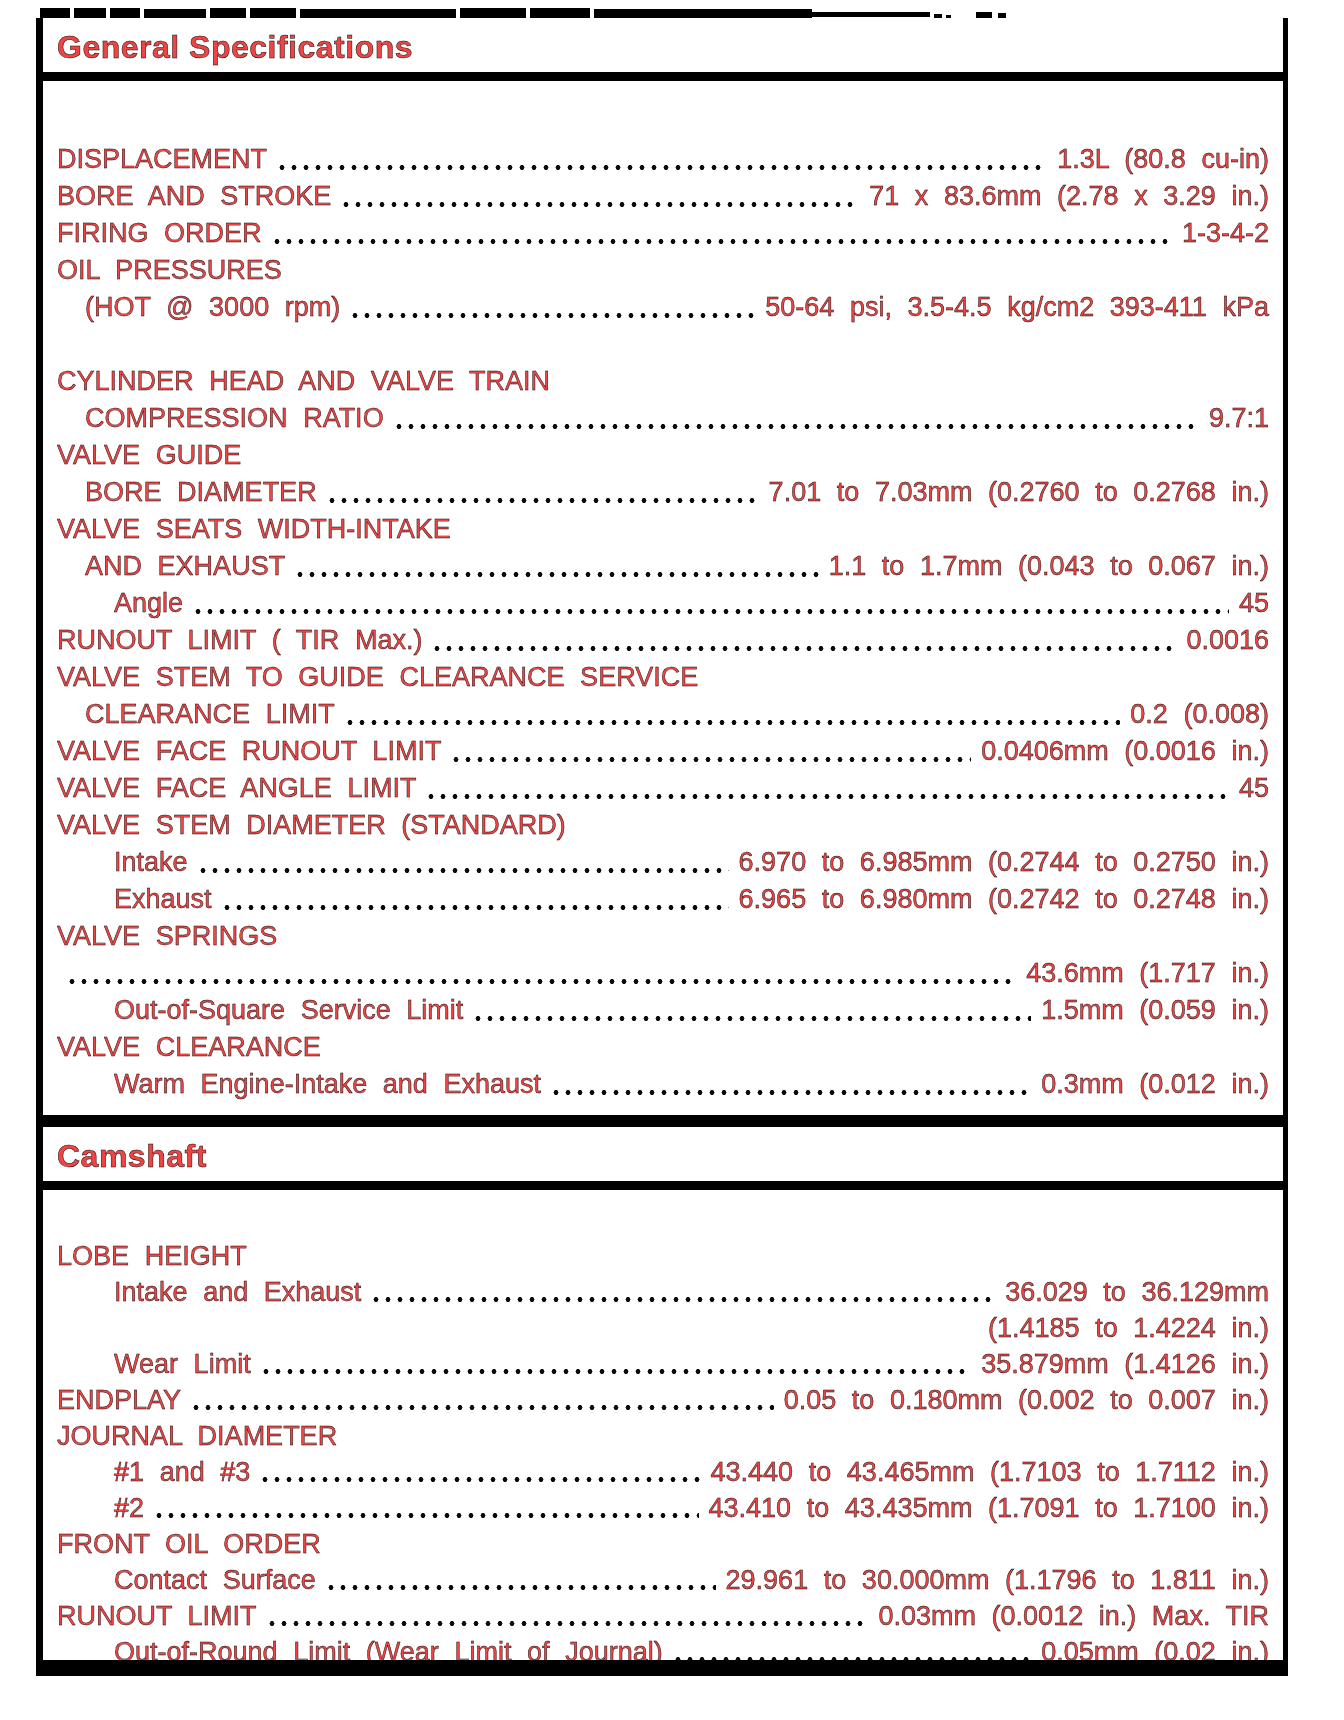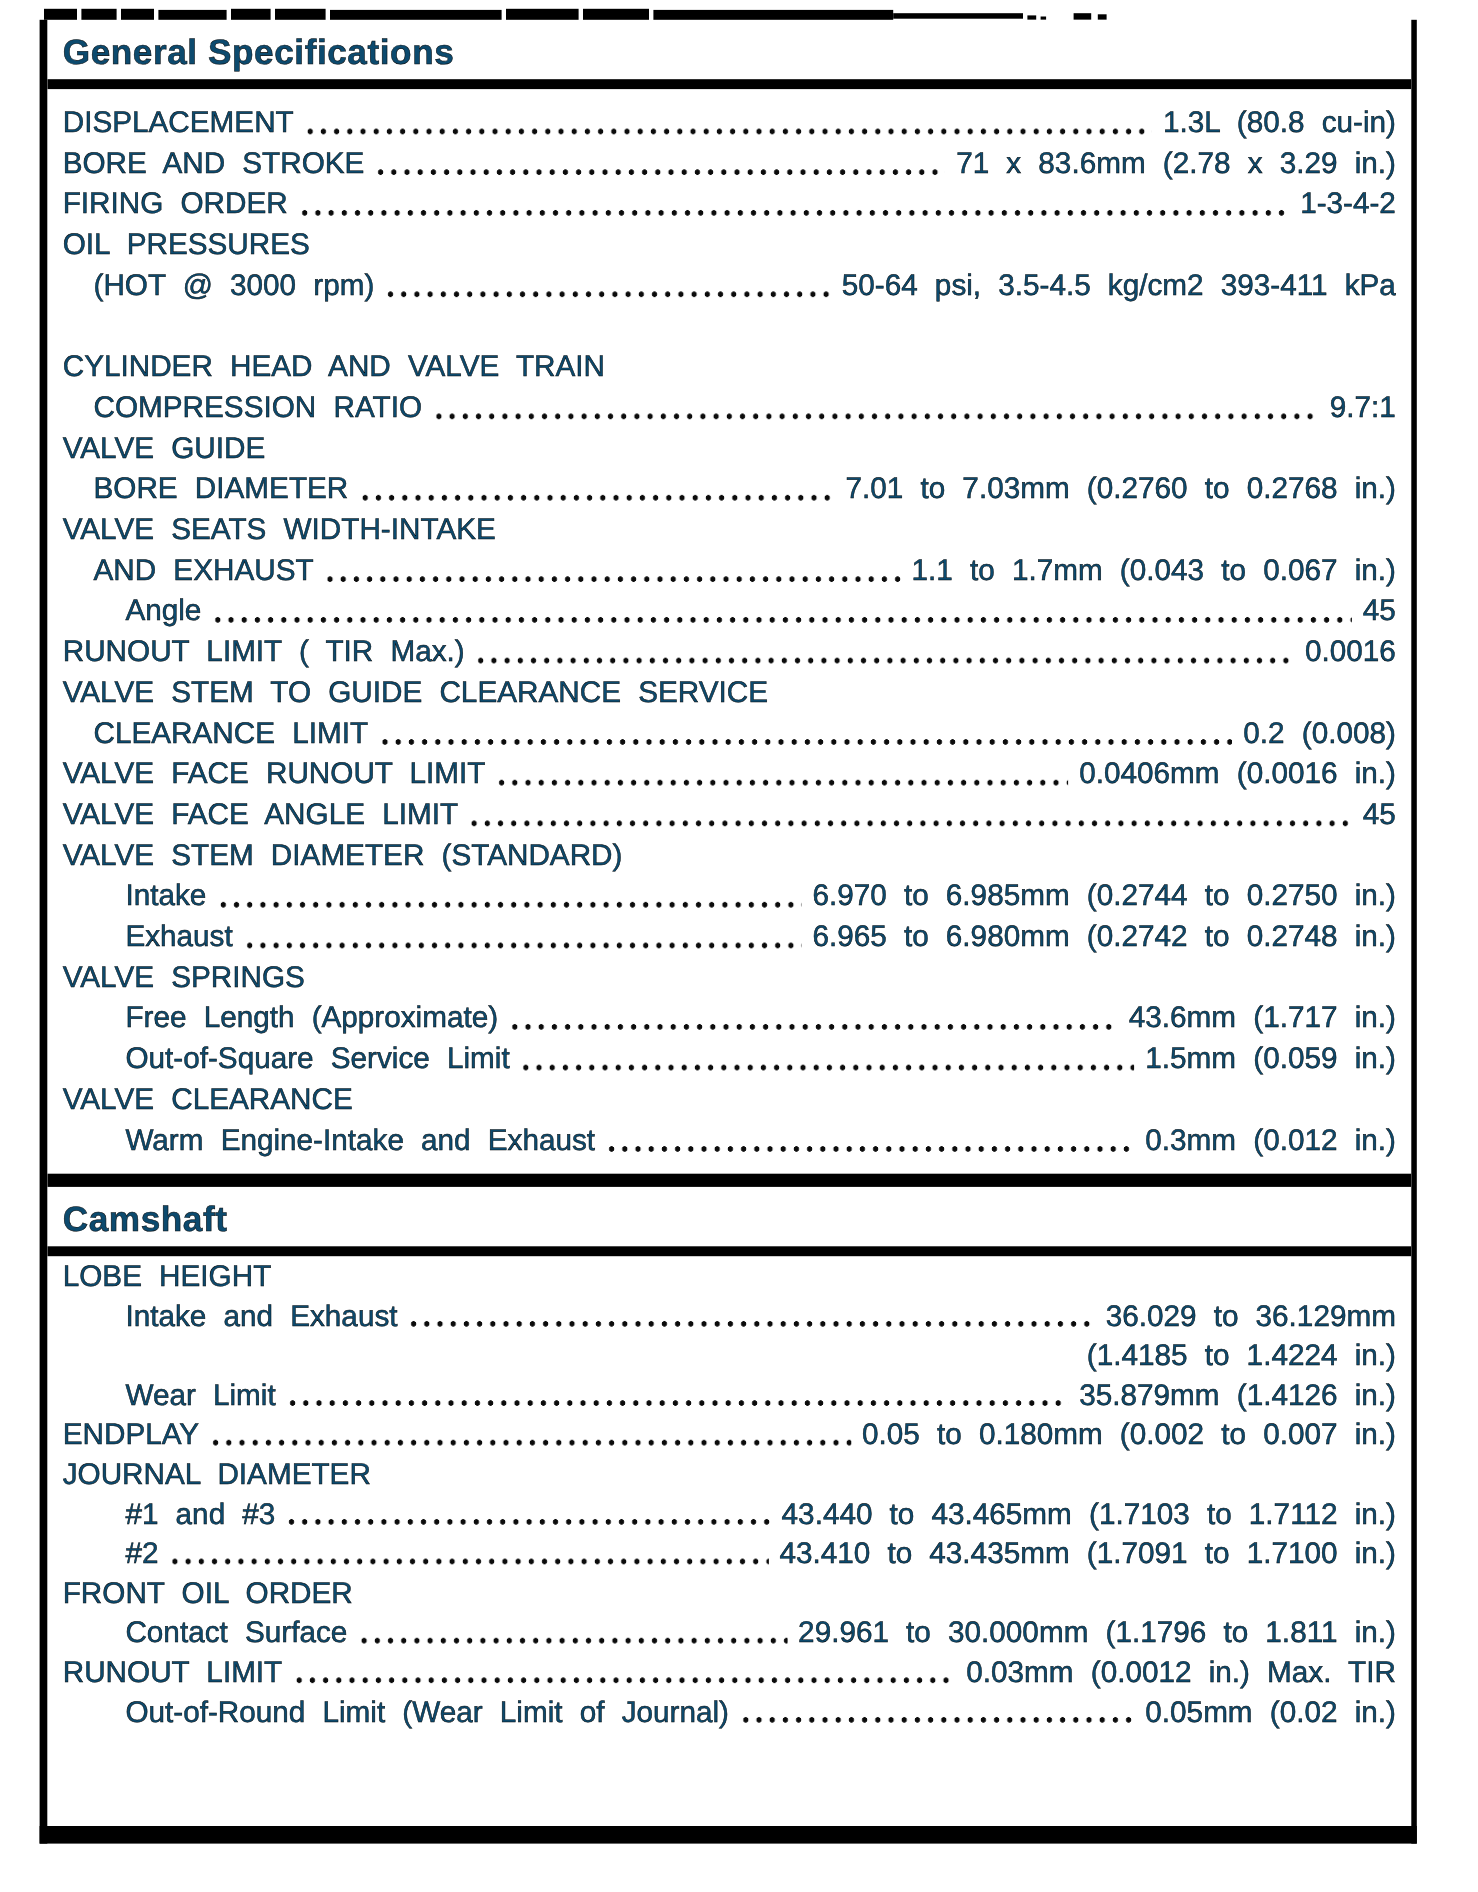--- a/index.html
+++ b/index.html
@@ -1,21 +1,21 @@
 <!DOCTYPE html>
 <html><head>
 <meta charset="utf-8">
 <style>
   html,body{margin:0;padding:0;background:#ffffff;}
   .screen{
     position:relative;
     width:1344px;height:1720px;
     background:#ffffff;
     font-family:"Liberation Sans", sans-serif;
-    color:#0c4a6e;
+    color:#ef4444;
     overflow:hidden;
   }
   
   .artifact{position:absolute;background:#000;}
   
   .spec-table{
     position:absolute;
     left:36px;top:18px;
     width:1252px;height:1658px;
     box-sizing:border-box;
@@ -28,21 +28,21 @@
   .band{
     padding:12px 0 8px 14px;
     font-size:32px;line-height:34px;
     font-weight:bold;
     letter-spacing:0.5px;
     -webkit-text-stroke:0.5px #0a0a0a;
     white-space:nowrap;
   }
   .rule{height:9px;background:#000;}
   .rule.thick{height:12px;}
-  .rows{padding:12px 14px;}
+  .rows{padding:12px 14px;margin-top:48px;}
   .rows.camshaft-rows{padding:0 14px 6px 14px;}
   .row{
     display:flex;
     align-items:baseline;
     height:37px;
     font-size:27px;
     line-height:37px;
     white-space:nowrap;
     -webkit-text-stroke:0.45px #0a0a0a;
   }
@@ -182,21 +182,20 @@
         </div>
         <div class="row">
           <span class="label indent-2">Exhaust</span>
           <span class="leader"></span>
           <span class="value">6.965 to 6.980mm (0.2742 to 0.2748 in.)</span>
         </div>
         <div class="row">
           <span class="label indent-0">VALVE SPRINGS</span>
         </div>
         <div class="row">
-          <span class="label indent-2">Free Length (Approximate)</span>
           <span class="leader"></span>
           <span class="value">43.6mm (1.717 in.)</span>
         </div>
         <div class="row">
           <span class="label indent-2">Out-of-Square Service Limit</span>
           <span class="leader"></span>
           <span class="value">1.5mm (0.059 in.)</span>
         </div>
         <div class="row">
           <span class="label indent-0">VALVE CLEARANCE</span>

